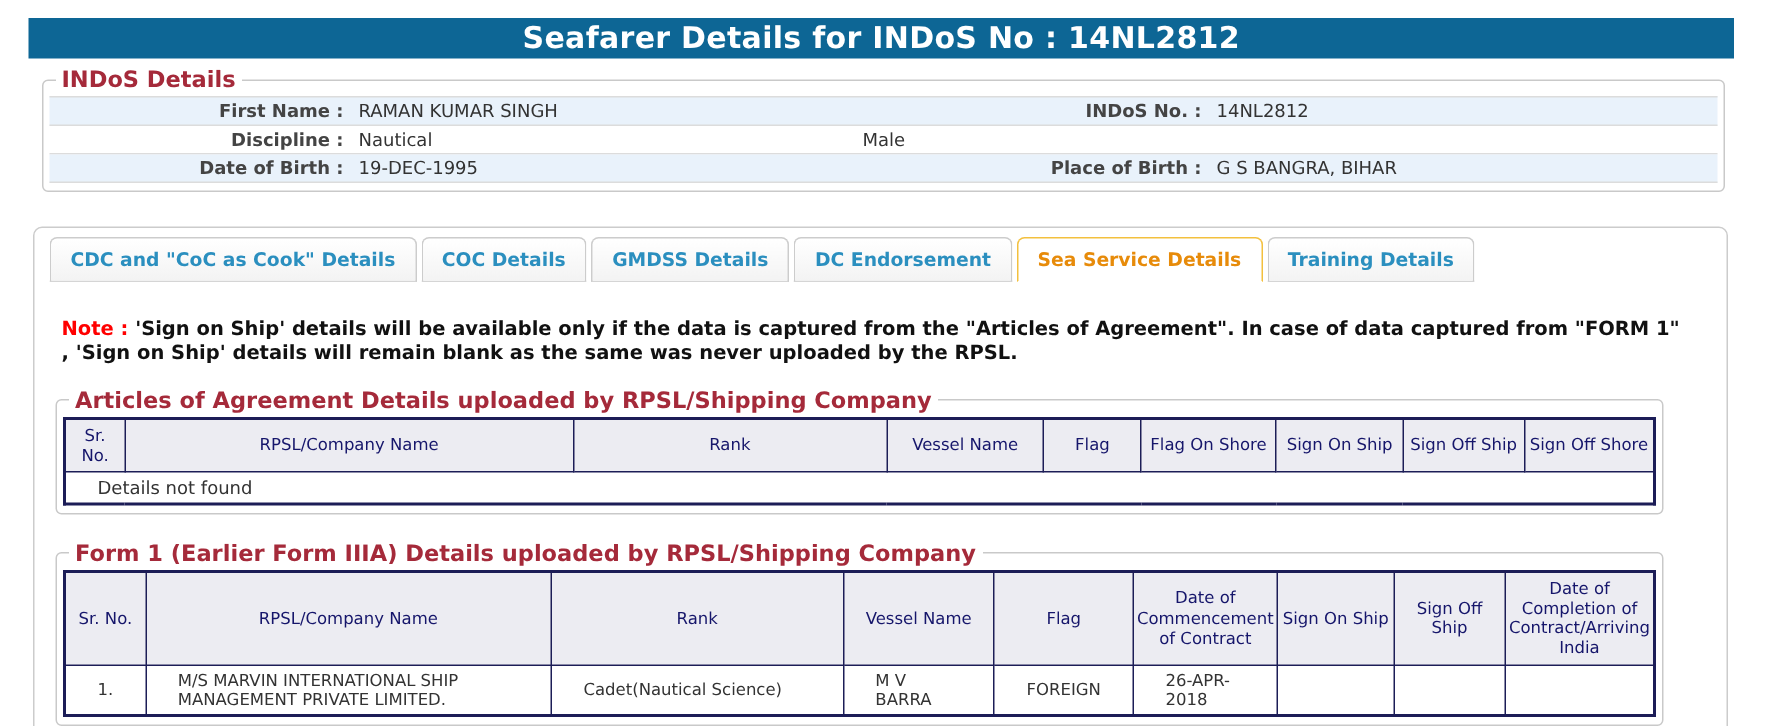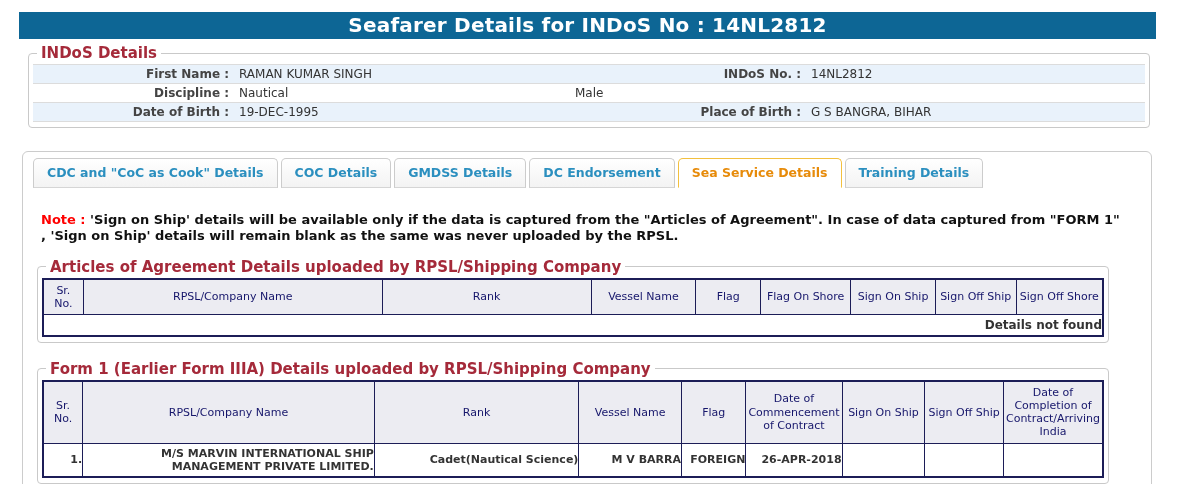--- a/index.html
+++ b/index.html
@@ -74,22 +74,22 @@
     width:100%; border-collapse:collapse;
     border:2px solid #1c1d57;
     font-size:11px;
   }
   table.grid th, table.grid td { border:1px solid #1c1d57; }
   table.grid th {
     background:#ececf2; color:#16166b; font-weight:normal;
     padding:4px 2px; text-align:center; line-height:1.2;
   }
   table.grid td {
-    color:#333; font-weight:bold; padding:3px 0; height:20px;
-    text-align:right;
+    color:#333; font-weight:normal; padding:3px 21px; height:20px;
+    text-align:left;
   }
   td.center { text-align:center; }
   td.empty-msg { color:#ff0000; text-align:center; font-size:12px; padding:2px; height:18px; }
 
   
   .c-sr   { width:3.8%; }
   .c-comp { width:28.2%; }
   .c-rank { width:19.7%; }
   .c-ves  { width:9.9%; }
   .c-flag { width:6.1%; }

